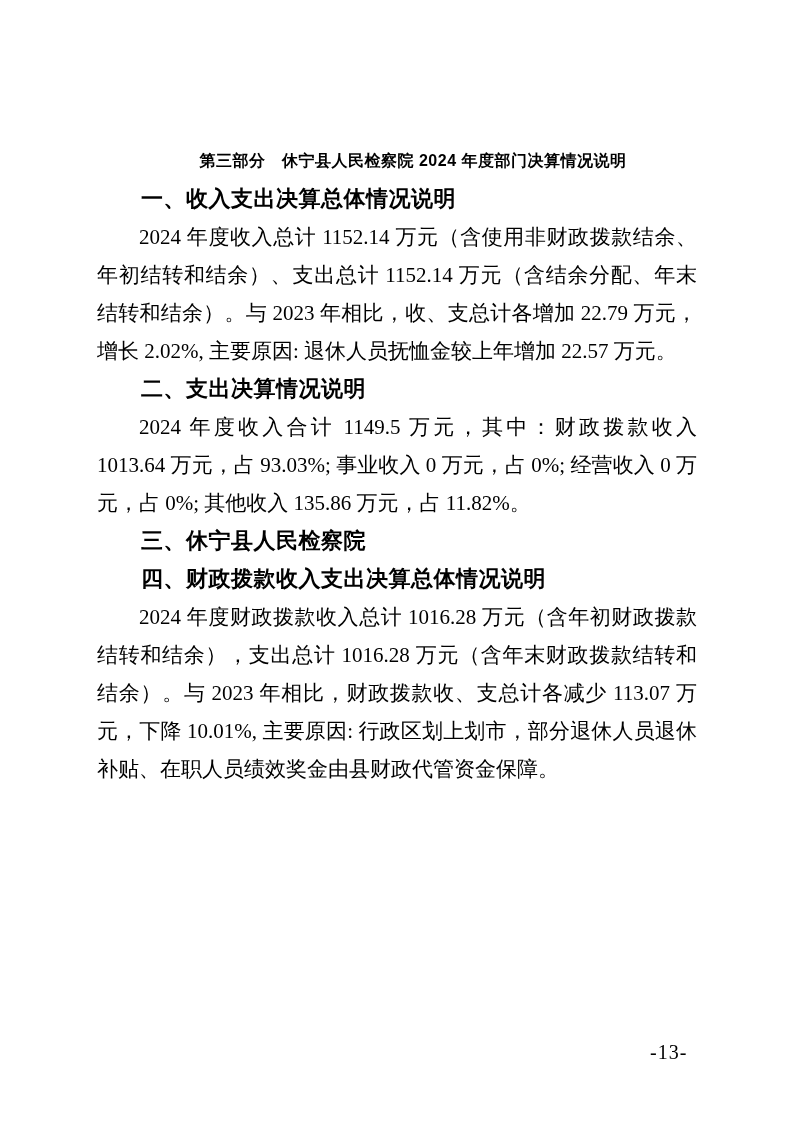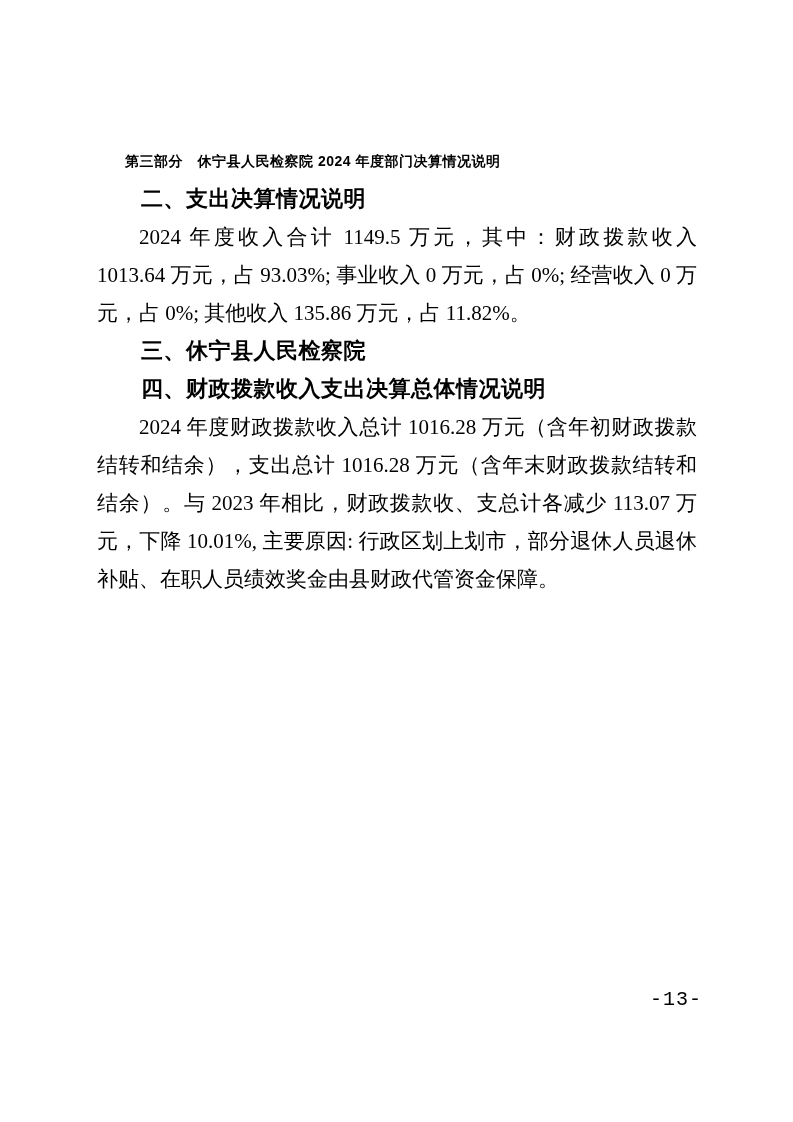--- a/index.html
+++ b/index.html
@@ -16,60 +16,65 @@
   }
   .content {
     position: absolute;
     left: 97px;
     top: 142px;
     width: 600px;
   }
   .doc-title {
     font-family: "Liberation Sans", "DejaVu Sans", sans-serif;
     font-weight: bold;
-    font-size: 14px;
+    font-size: 16px;
     line-height: 38px;
     text-indent: 2em;
     white-space: nowrap;
     letter-spacing: 0.5px;
+    text-align: center;
   }
   .section-heading {
     font-family: "Liberation Sans", "DejaVu Sans", sans-serif;
     font-weight: bold;
     font-size: 22px;
     line-height: 38px;
     text-indent: 2em;
     letter-spacing: 0.5px;
   }
   .paragraph {
     font-family: "Liberation Serif", "DejaVu Serif", serif;
     font-size: 21px;
     line-height: 38px;
     text-indent: 2em;
     text-align: justify;
     margin: 0;
   }
   section { margin: 0; padding: 0; }
   .page-number {
     position: absolute;
-    top: 986px;
+    top: 1038px;
     left: 650px;
-    font-family: Liberation Mono, monospace;
+    font-family: Liberation Serif, serif;
     font-size: 20px;
     line-height: 28px;
     letter-spacing: 1px;
   }
 </style>
 </head>
 <body>
 
 <div class="content">
 
   <div class="doc-title">第三部分　休宁县人民检察院 2024 年度部门决算情况说明</div>
 
+  <section>
+    <div class="section-heading">一、收入支出决算总体情况说明</div>
+    <p class="paragraph">2024 年度收入总计 1152.14 万元（含使用非财政拨款结余、年初结转和结余）、支出总计 1152.14 万元（含结余分配、年末结转和结余）。与 2023 年相比，收、支总计各增加 22.79 万元，增长 2.02%, 主要原因: 退休人员抚恤金较上年增加 22.57 万元。</p>
+  </section>
 
   <section>
     <div class="section-heading">二、支出决算情况说明</div>
     <p class="paragraph">2024 年度收入合计 1149.5 万元，其中：财政拨款收入 1013.64 万元，占 93.03%; 事业收入 0 万元，占 0%; 经营收入 0 万元，占 0%; 其他收入 135.86 万元，占 11.82%。</p>
   </section>
 
   <section>
     <div class="section-heading">三、休宁县人民检察院</div>
   </section>
 

